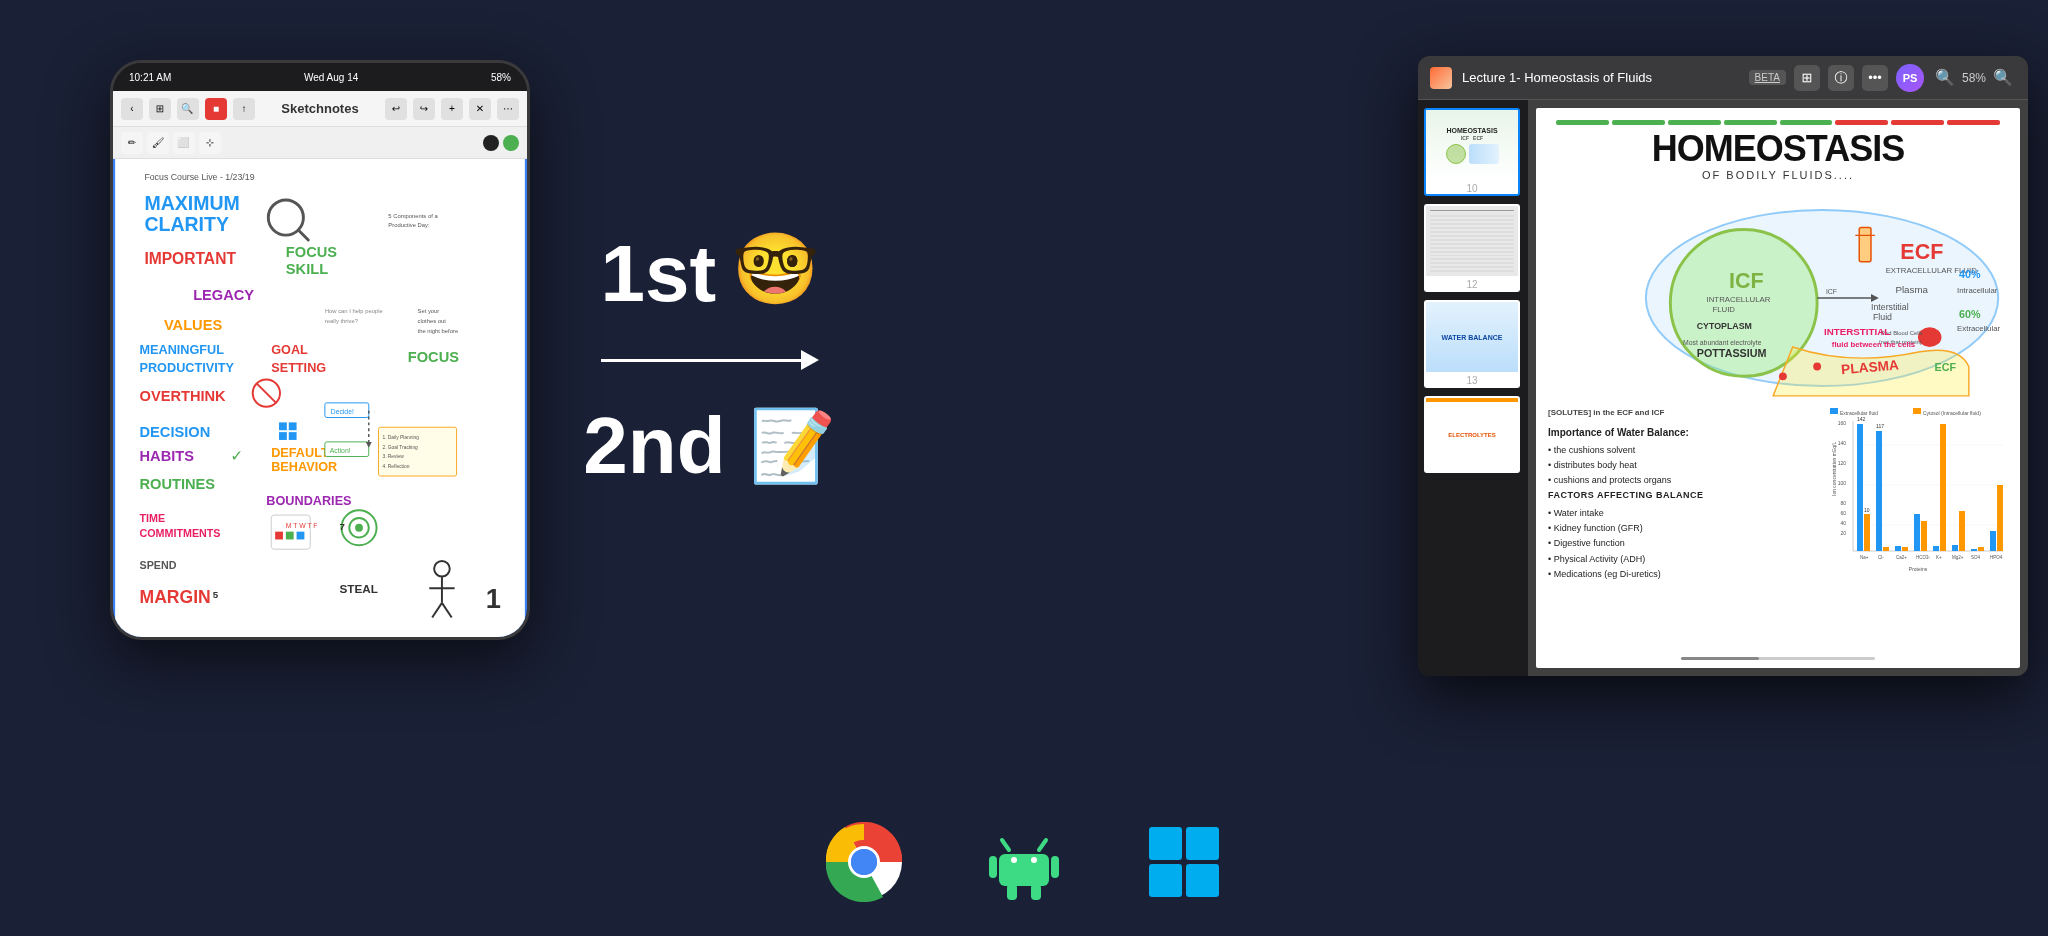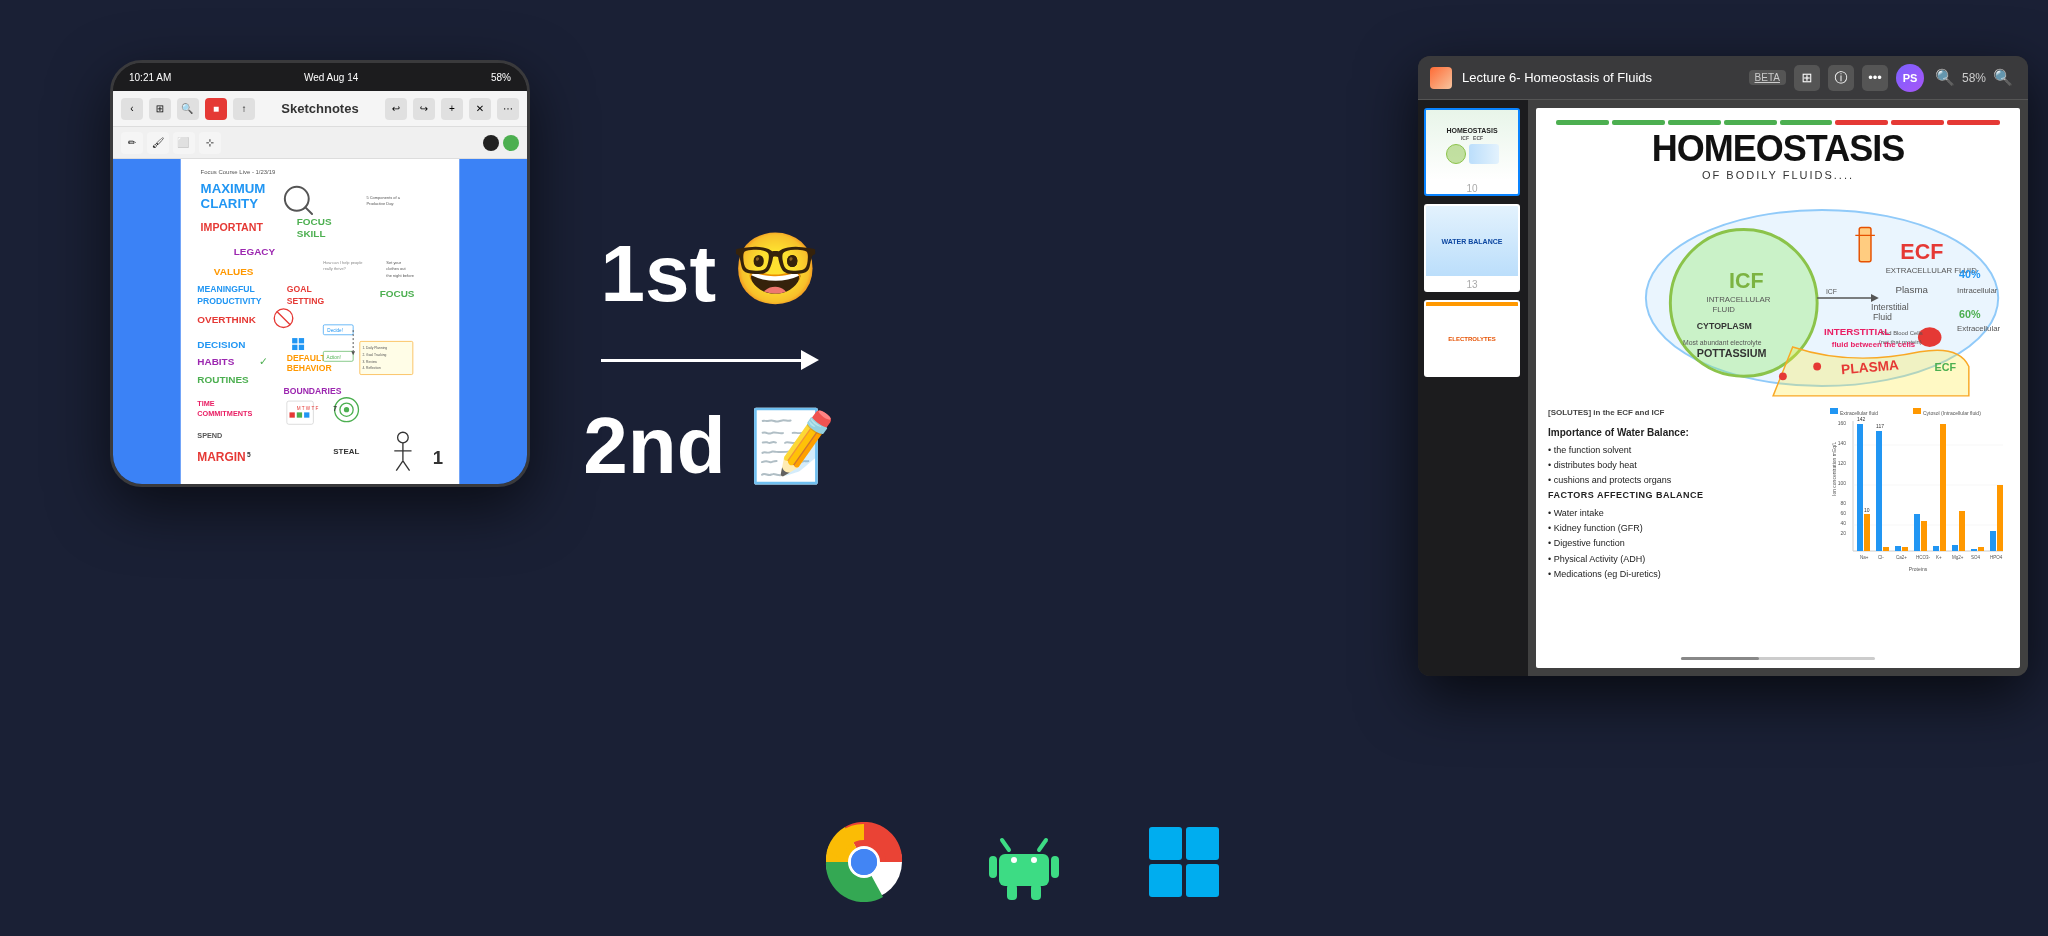--- a/index.html
+++ b/index.html
@@ -11,21 +11,21 @@
       overflow: hidden;
       position: relative;
     }
 
     
     .tablet-container {
       position: absolute;
       left: 110px;
       top: 60px;
       width: 420px;
-      height: 427px;
+      height: 580px;
     }
 
     .tablet-frame {
       width: 100%;
       height: 100%;
       background: #1c1c1e;
       border-radius: 32px;
       border: 3px solid #3a3a3c;
       overflow: hidden;
       box-shadow: 0 20px 60px rgba(0,0,0,0.6);
@@ -578,21 +578,21 @@
   <div class="label-2nd">
     <span>2nd</span>
     <span class="emoji">📝</span>
   </div>
 </div>
 
 <div class="pdf-viewer">
 
   <div class="pdf-titlebar">
     <div class="pdf-title-icon"></div>
-    <span class="pdf-title-text">Lecture 6- Homeostasis of Fluids</span>
+    <span class="pdf-title-text">Lecture 1- Homeostasis of Fluids</span>
     <div class="pdf-controls">
       <span class="pdf-beta-badge">BETA</span>
       <div class="pdf-ctrl-btn">⊞</div>
       <div class="pdf-ctrl-btn">ⓘ</div>
       <div class="pdf-ctrl-btn">•••</div>
       <div class="pdf-avatar">PS</div>
       <div class="pdf-zoom">
         <div class="pdf-ctrl-btn" style="background:transparent;color:#ccc;font-size:16px;">🔍</div>
         <span>58%</span>
         <div class="pdf-ctrl-btn" style="background:transparent;color:#ccc;font-size:16px;">🔍</div>
@@ -610,20 +610,41 @@
           <div style="font-size:5px;color:#555;">ICF &nbsp; ECF</div>
           <div style="display:flex;gap:3px;margin-top:2px;">
             <div style="width:20px;height:20px;border-radius:50%;background:rgba(139,195,74,0.5);border:1px solid #8bc34a;"></div>
             <div style="width:30px;height:20px;background:linear-gradient(to right,#bbdefb,#e3f2fd);border-radius:3px;"></div>
           </div>
         </div>
         <div class="pdf-thumb-label">10</div>
       </div>
 
 
+      <div class="pdf-thumb">
+        <div class="thumb-lines" style="background:#e8e8e8;">
+          <div class="thumb-line-item thumb-dark" style="height:2px;background:#999;"></div>
+          <div class="thumb-line-item" style="margin-top:2px;"></div>
+          <div class="thumb-line-item"></div>
+          <div class="thumb-line-item"></div>
+          <div class="thumb-line-item"></div>
+          <div class="thumb-line-item"></div>
+          <div class="thumb-line-item"></div>
+          <div class="thumb-line-item"></div>
+          <div class="thumb-line-item"></div>
+          <div class="thumb-line-item"></div>
+          <div class="thumb-line-item"></div>
+          <div class="thumb-line-item"></div>
+          <div class="thumb-line-item"></div>
+          <div class="thumb-line-item"></div>
+          <div class="thumb-line-item"></div>
+          <div class="thumb-line-item"></div>
+        </div>
+        <div class="pdf-thumb-label">12</div>
+      </div>
 
       <div class="pdf-thumb">
         <div class="thumb-water">
           <span style="font-weight:900;color:#0d47a1;font-size:7px;">WATER BALANCE</span>
         </div>
         <div class="pdf-thumb-label">13</div>
       </div>
 
       <div class="pdf-thumb">
         <div class="thumb-electrolytes">
@@ -708,21 +729,21 @@
 
           <div style="display:flex;gap:12px;height:200px;">
 
             <div style="flex:1;font-size:9px;line-height:1.7;color:#222;">
 
               <div style="font-size:8px;font-weight:700;color:#444;margin-bottom:4px;">
                 [SOLUTES] in the ECF and ICF
               </div>
 
               <div style="font-weight:800;font-size:10px;margin-bottom:2px;">Importance of Water Balance:</div>
-              <div>• the function solvent</div>
+              <div>• the cushions solvent</div>
               <div>• distributes body heat</div>
               <div>• cushions and protects organs</div>
 
               <div style="font-weight:800;font-size:9px;letter-spacing:0.5px;margin-bottom:2px;text-transform:uppercase;">FACTORS AFFECTING BALANCE</div>
               <div>• Water intake</div>
               <div>• Kidney function (GFR)</div>
               <div>• Digestive function</div>
               <div>• Physical Activity (ADH)</div>
               <div>• Medications (eg Di-uretics)</div>
             </div>

